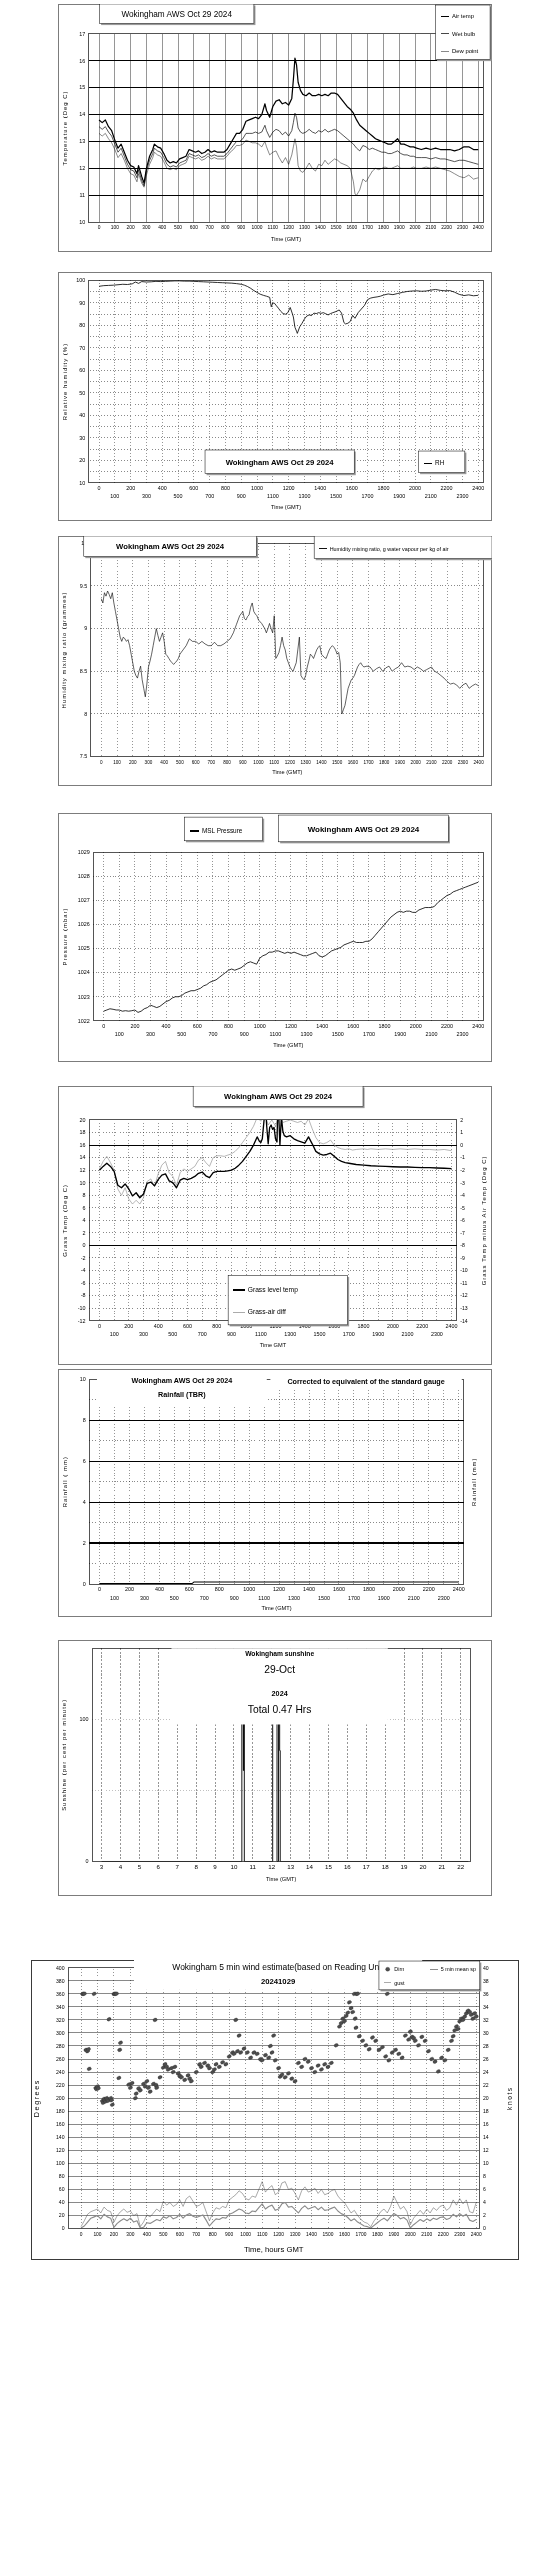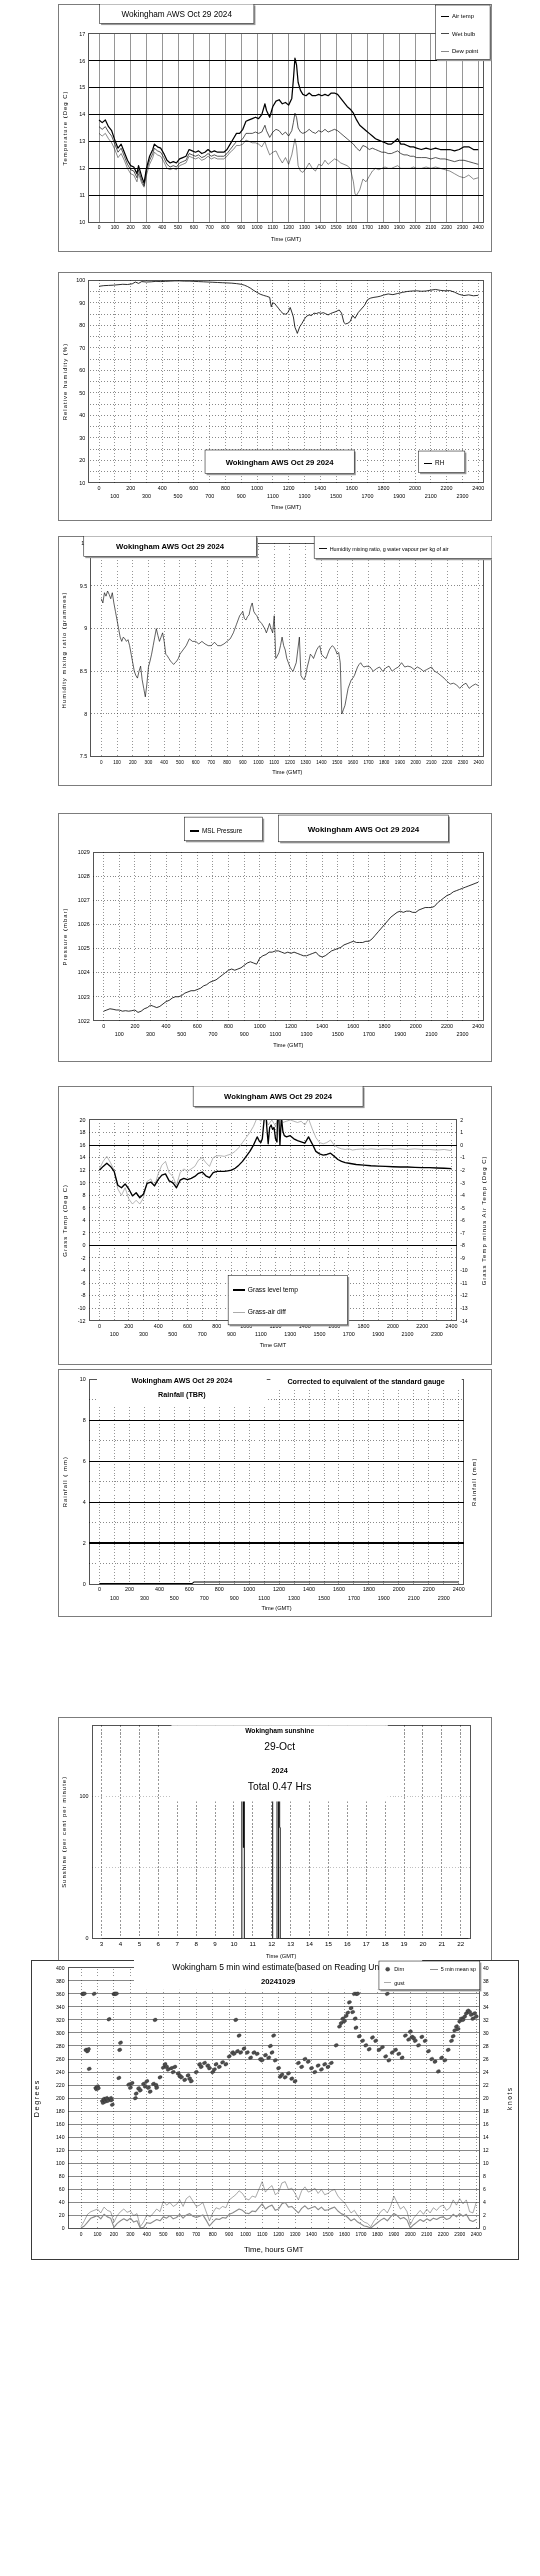--- a/index.html
+++ b/index.html
@@ -647,21 +647,21 @@
           <rect x="75" y="6" width="330" height="64" fill="#fff" stroke="none" stroke-width="0"></rect>
           <text x="240" y="28" font-size="14" text-anchor="middle" font-weight="bold">Wokingham AWS Oct 29 2024</text>
           <text x="240" y="54" font-size="14" text-anchor="middle" font-weight="bold">Rainfall (TBR)</text>
         </g>
         <g>
           <rect x="412" y="10" width="372" height="30" fill="#fff" stroke="none" stroke-width="0"></rect>
           <text x="598" y="30" font-size="14" text-anchor="middle" font-weight="bold">Corrected to equivalent of the standard gauge</text>
         </g>
       </svg>
     </section>
-  <section class="panel" style="left: 58px; top: 1717px; width: 434px; height: 256px; text-decoration: underline;">
+  <section class="panel" style="left: 58px; top: 1640px; width: 434px; height: 256px; text-decoration: underline;">
       <svg viewBox="0 0 842 497" width="434" height="256">
         <defs>
           <clipPath id="cp6">
             <rect x="66" y="16" width="734" height="414"></rect>
           </clipPath>
         </defs>
         <rect x="0.75" y="0.75" width="840.5" height="495.5" fill="#fff" stroke="#000" stroke-width="1" shape-rendering="crispEdges"></rect>
         <g>
           <line x1="84.35" y1="16" x2="84.35" y2="430" stroke="#000" stroke-width="0.8" stroke-dasharray="4 3" shape-rendering="crispEdges"></line>
           <line x1="121.05" y1="16" x2="121.05" y2="430" stroke="#000" stroke-width="0.8" stroke-dasharray="4 3" shape-rendering="crispEdges"></line>

